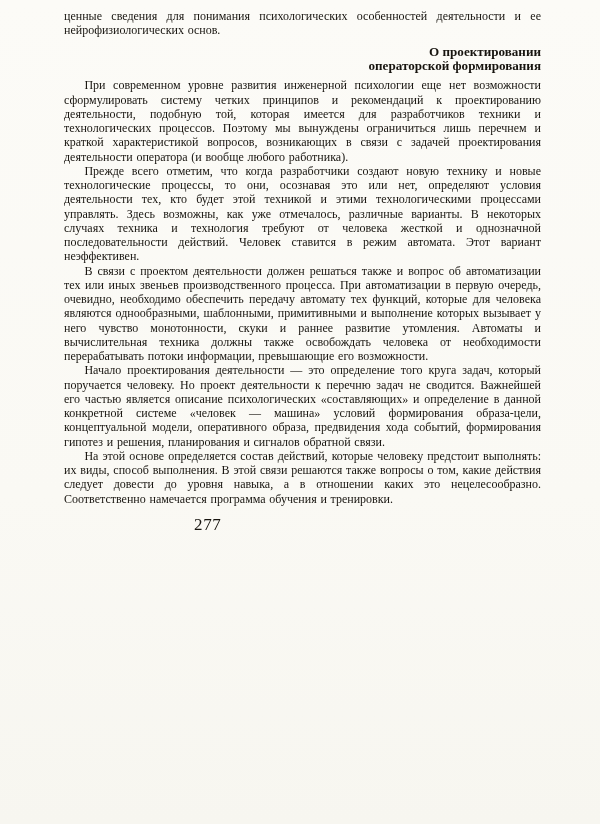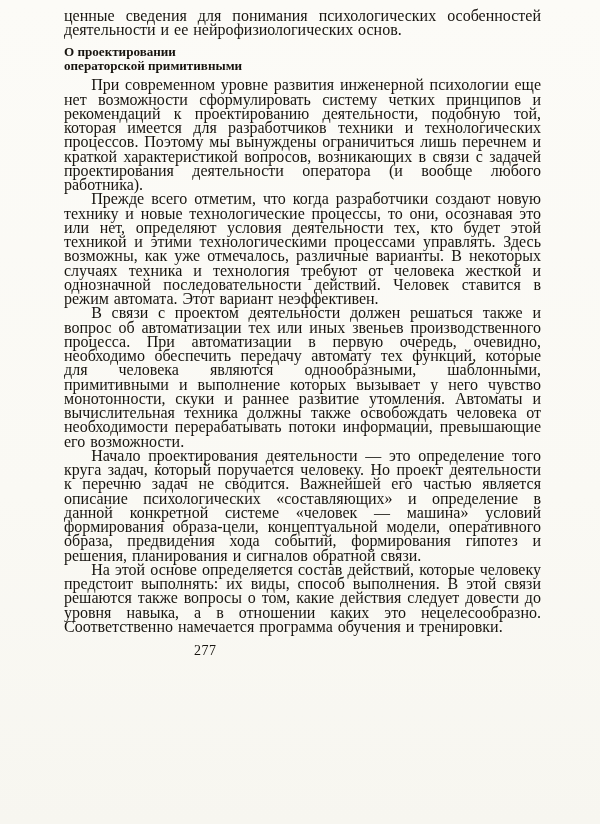--- a/index.html
+++ b/index.html
@@ -17,57 +17,57 @@
   .page {
     box-sizing: border-box;
     width: 600px;
     height: 824px;
     padding: 9px 59px 0 64px;
     background: linear-gradient(180deg, #fcfbf7 0%, #faf9f4 60%, #f7f6f0 100%);
   }
   .bodytext p {
     margin: 0;
     text-align: justify;
-    font-size: 16px;
+    font-size: 12px;
     line-height: 14.25px;
     text-indent: 1.7em;
     word-spacing: 0.06em;
   }
   .bodytext p.no-indent {
     text-indent: 0;
   }
   .heading {
-    text-align: left;
+    text-align: right;
     font-weight: bold;
     font-size: 13.1px;
     line-height: 14.4px;
     margin: 7px 0 5px 0;
   }
   .heading div {
     white-space: nowrap;
   }
   .page-number {
     margin-top: 9px;
     padding-left: 130px;
-    font-size: 14px;
+    font-size: 17px;
     letter-spacing: 0.04em;
   }
 </style>
 </head>
 <body>
 
 <div class="page">
 
   <div class="bodytext">
 
     <p class="no-indent">ценные сведения для понимания психологических особенностей деятельности и ее нейрофизиологических основ.</p>
 
     <div class="heading">
       <div>О проектировании</div>
-      <div>операторской примитивными</div>
+      <div>операторской формирования</div>
     </div>
 
     <p>При современном уровне развития инженерной психологии еще нет возможности сформулировать систему четких принципов и рекомендаций к проектированию деятельности, подобную той, которая имеется для разработчиков техники и технологических процессов. Поэтому мы вынуждены ограничиться лишь перечнем и краткой характеристикой вопросов, возникающих в связи с задачей проектирования деятельности оператора (и вообще любого работника).</p>
 
     <p>Прежде всего отметим, что когда разработчики создают новую технику и новые технологические процессы, то они, осознавая это или нет, определяют условия деятельности тех, кто будет этой техникой и этими технологическими процессами управлять. Здесь возможны, как уже отмечалось, различные варианты. В некоторых случаях техника и технология требуют от человека жесткой и однозначной последовательности действий. Человек ставится в режим автомата. Этот вариант неэффективен.</p>
 
 
     <p>В связи с проектом деятельности должен решаться также и вопрос об автоматизации тех или иных звеньев производственного процесса. При автоматизации в первую очередь, очевидно, необходимо обеспечить передачу автомату тех функций, которые для человека являются однообразными, шаблонными, примитивными и выполнение которых вызывает у него чувство монотонности, скуки и раннее развитие утомления. Автоматы и вычислительная техника должны также освобождать человека от необходимости перерабатывать потоки информации, превышающие его возможности.</p>
 
     <p>Начало проектирования деятельности — это определение того круга задач, который поручается человеку. Но проект деятельности к перечню задач не сводится. Важнейшей его частью является описание психологических «составляющих» и определение в данной конкретной системе «человек — машина» условий формирования образа-цели, концептуальной модели, оперативного образа, предвидения хода событий, формирования гипотез и решения, планирования и сигналов обратной связи.</p>

